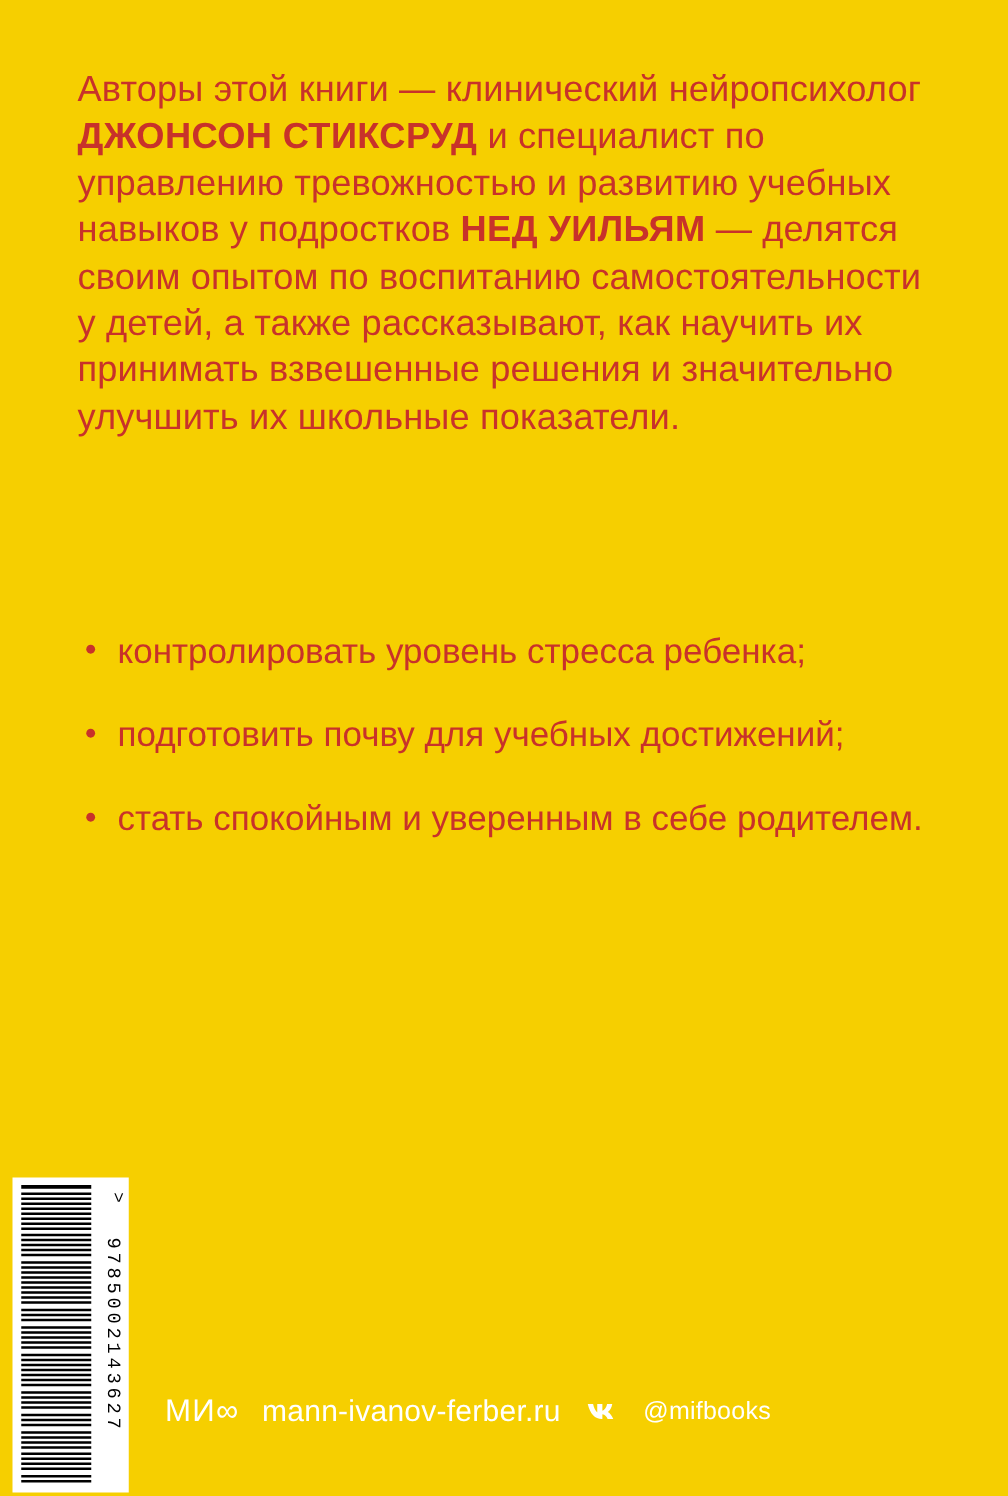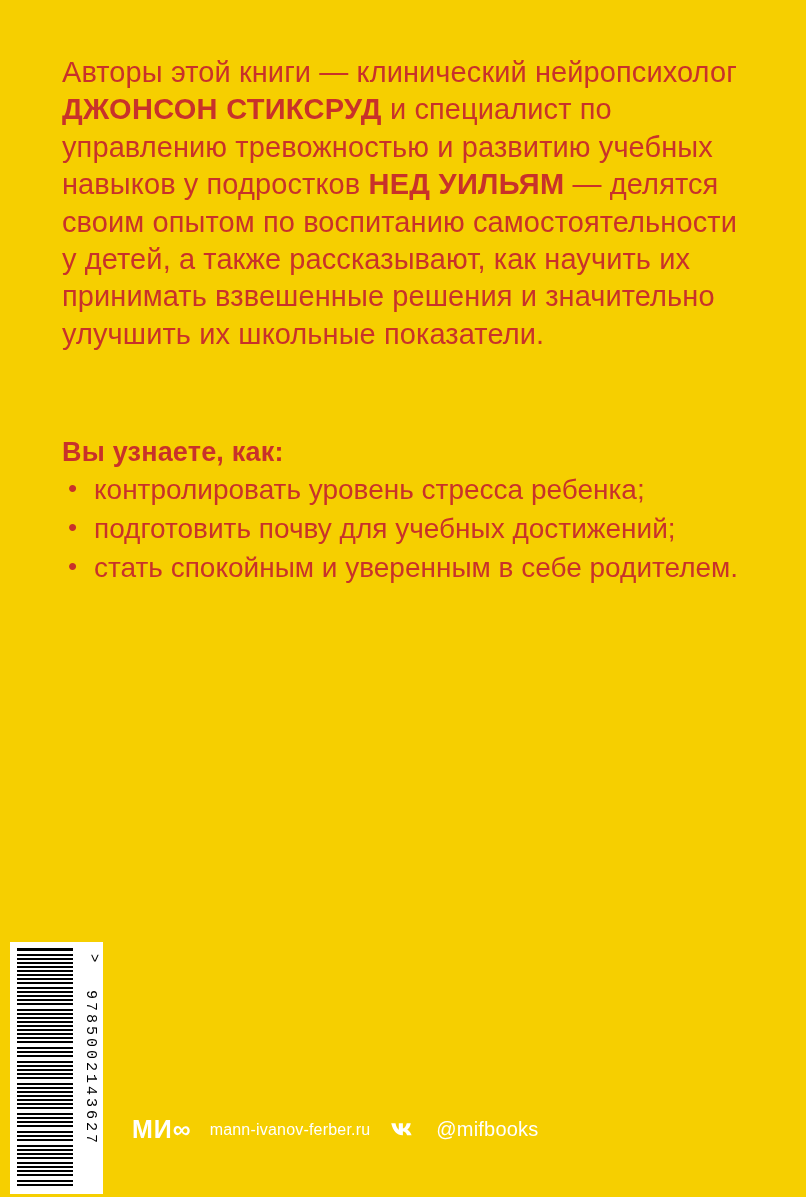--- a/index.html
+++ b/index.html
@@ -58,20 +58,21 @@
     padding: 0;
     list-style: none;
     color: #C8322A;
     font-size: 28px;
     line-height: 1.28;
   }
   .learn-list li {
     position: relative;
     padding-left: 32px;
     margin-bottom: 3px;
+    margin-top: 31px;
   }
   .learn-list li::before {
     content: "•";
     position: absolute;
     left: 6px;
     top: 0;
     font-size: 26px;
     line-height: 1.28;
   }
 
@@ -130,26 +131,26 @@
     left: 132px;
     bottom: 53px;
     display: flex;
     align-items: center;
     gap: 18px;
     color: #ffffff;
     font-size: 21px;
   }
   .mif-logo {
     font-size: 25px;
-    font-weight: bold;
+    font-weight: normal;
     letter-spacing: 1px;
     color: #ffffff;
   }
   .site {
-    font-size: 16px;
+    font-size: 24px;
     color: #ffffff;
     letter-spacing: 0.2px;
   }
   .vk-icon {
     display: inline-flex;
     align-items: center;
     justify-content: center;
     width: 30px;
     height: 20px;
     color: #ffffff;
@@ -162,21 +163,20 @@
 </style>
 </head>
 <body>
 
 <div class="page">
 
   <div class="blurb">
     <p>Авторы этой книги — клинический нейропсихолог <b>ДЖОНСОН СТИКСРУД</b> и специалист по управлению тревожностью и развитию учебных навыков у подростков <b>НЕД УИЛЬЯМ</b> — делятся своим опытом по воспитанию самостоятельности у детей, а также рассказывают, как научить их принимать взвешенные решения и значительно улучшить их школьные показатели.</p>
   </div>
 
-  <div class="learn-heading">Вы узнаете, как:</div>
 
   <ul class="learn-list">
     <li>контролировать уровень стресса ребенка;</li>
     <li>подготовить почву для учебных достижений;</li>
     <li>стать спокойным и уверенным в себе родителем.</li>
   </ul>
 
   <div class="barcode">
     <div class="barcode-bars">
         <i style="top: 6px; height: 3px;"></i>

